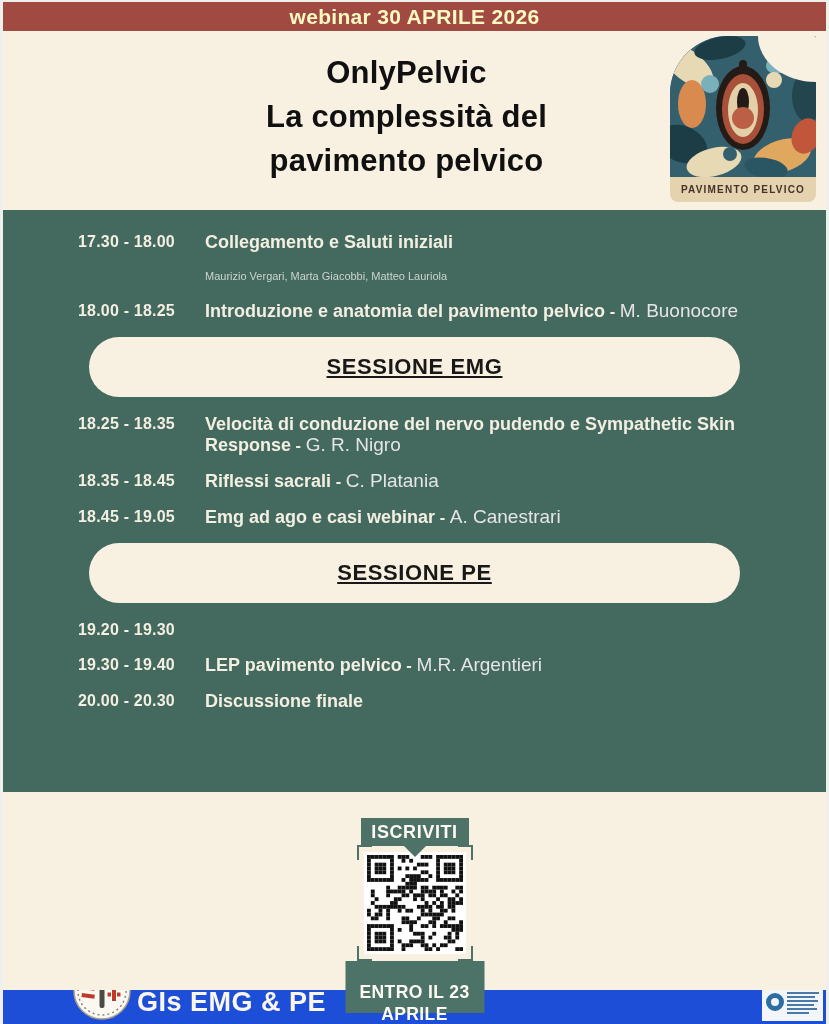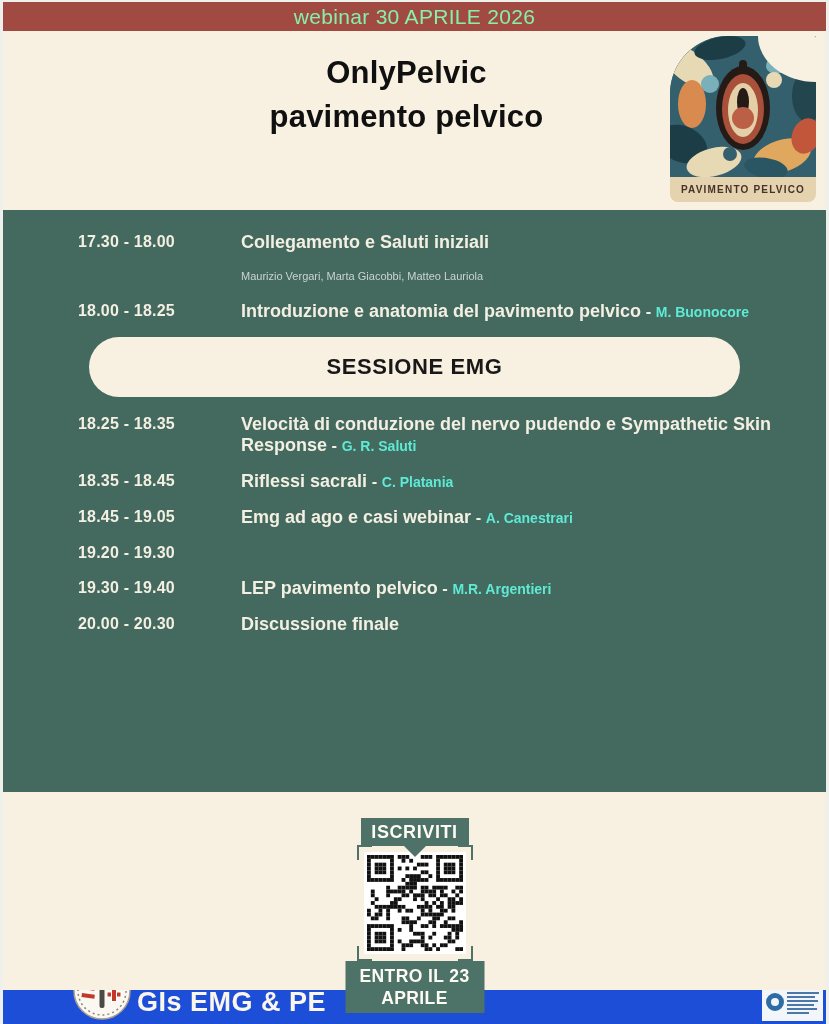--- a/index.html
+++ b/index.html
@@ -13,26 +13,26 @@
     width: 829px;
     height: 1024px;
     background: #eef0ec;
     overflow: hidden;
   }
   
   .banner {
     margin: 2px 3px 0;
     height: 29px;
     background: #a14a41;
-    color: #86efac;
+    color: #fef9c3;
     display: flex;
     align-items: center;
     justify-content: center;
     font-size: 21px;
-    font-weight: normal;
+    font-weight: bold;
     letter-spacing: 0.3px;
   }
   
   .header {
     position: relative;
     margin: 0 3px;
     height: 179px;
     background: #f8f1e2;
   }
   .title {
@@ -84,62 +84,62 @@
     background: #44695f;
     padding-top: 22px;
     overflow: hidden;
   }
   .row {
     display: flex;
     align-items: flex-start;
     padding: 0 25px 0 75px;
     margin-bottom: 15px;
     line-height: 20px;
-    gap: 36px;
   }
   .evt-time {
     flex: none;
     width: 127px;
     font-size: 16px;
     font-weight: bold;
     color: #f3efe2;
     letter-spacing: 0.2px;
   }
   .evt-main { flex: 1; max-width: 600px; }
   .evt-title {
     font-size: 18px;
     font-weight: bold;
     color: #f3efe2;
     white-space: pre-line;
   }
   .evt-sep { font-size: 16.5px; font-weight: bold; color: #f3efe2; }
   .evt-speaker {
-    font-size: 14px;
-    font-weight: bold;
-    color: #5eead4;
+    font-size: 19px;
+    font-weight: normal;
+    color: #e5e5e5;
   }
   .evt-note {
     font-size: 11px;
     font-weight: normal;
     color: #c9d5ce;
     margin-top: 3px;
   }
   .evt-note.spaced { margin-top: 13px; }
   .session-pill {
     margin: 10px 86px 17px;
     height: 60px;
     background: #f8f1e2;
     border-radius: 32px;
     display: flex;
     align-items: center;
     justify-content: center;
     font-size: 22px;
     font-weight: bold;
     letter-spacing: 0.6px;
     color: #181818;
+    text-decoration: underline;
   }
   
   .lower {
     position: relative;
     margin: 0 3px;
     height: 198px;
     background: #f8f1e2;
     z-index: 2;
   }
   .register-tag {
@@ -190,21 +190,21 @@
     left: 50%; top: 169px;
     transform: translateX(-50%);
     width: 139px; height: 52px;
     background: #4d7268;
     color: #fdfbf4;
     font-size: 17.5px;
     font-weight: bold;
     letter-spacing: 0.4px;
     text-align: center;
     line-height: 22px;
-    padding-top: 4px;
+    padding-top: 20px;
     z-index: 4;
   }
   
   .footer {
     position: relative;
     margin: 0 3px;
     height: 34px;
     background: #1d4ed8;
     z-index: 1;
   }
@@ -250,20 +250,21 @@
 
 <div class="page">
 
   <div class="banner">
     <span>webinar 30 APRILE 2026</span>
   </div>
 
   <div class="header">
     <div class="title">
       <div>OnlyPelvic</div>
+      <div>La complessità del</div>
       <div>pavimento pelvico</div>
     </div>
 
     <div class="logo-badge">
       <div class="logo-art">
         <svg width="146" height="141" viewBox="0 0 146 141">
           <rect x="0" y="0" width="146" height="141" fill="#34606e"></rect>
           <ellipse cx="18" cy="30" rx="30" ry="15" fill="#e8d9b5" transform="rotate(38 18 30)"></ellipse>
           <ellipse cx="50" cy="12" rx="26" ry="11" fill="#1d3d46" transform="rotate(-12 50 12)"></ellipse>
           <ellipse cx="118" cy="22" rx="24" ry="12" fill="#7ab0ba" transform="rotate(-28 118 22)"></ellipse>
@@ -308,41 +309,44 @@
     </div>
 
     <div class="session-pill">
       <span>SESSIONE EMG</span>
     </div>
 
     <div class="row">
       <div class="evt-time">18.25 - 18.35</div>
       <div class="evt-main">
         <span class="evt-title">Velocità di conduzione del nervo pudendo  e Sympathetic Skin
-Response</span><span class="evt-sep"> - </span><span class="evt-speaker">G. R. Saluti</span>
+Response</span><span class="evt-sep"> - </span><span class="evt-speaker">G. R. Nigro</span>
         
       </div>
     </div>
 
     <div class="row">
       <div class="evt-time">18.35 - 18.45</div>
       <div class="evt-main">
         <span class="evt-title">Riflessi sacrali</span><span class="evt-sep"> - </span><span class="evt-speaker">C. Platania</span>
         
       </div>
     </div>
 
     <div class="row">
       <div class="evt-time">18.45 - 19.05</div>
       <div class="evt-main">
         <span class="evt-title">Emg ad ago e casi webinar</span><span class="evt-sep"> - </span><span class="evt-speaker">A. Canestrari</span>
         
       </div>
     </div>
 
+    <div class="session-pill">
+      <span>SESSIONE PE</span>
+    </div>
 
 
     <div class="row">
       <div class="evt-time">19.20 - 19.30</div>
     </div>
 
     <div class="row">
       <div class="evt-time">19.30 - 19.40</div>
       <div class="evt-main">
         <span class="evt-title">LEP pavimento pelvico</span><span class="evt-sep"> - </span><span class="evt-speaker">M.R. Argentieri</span>

